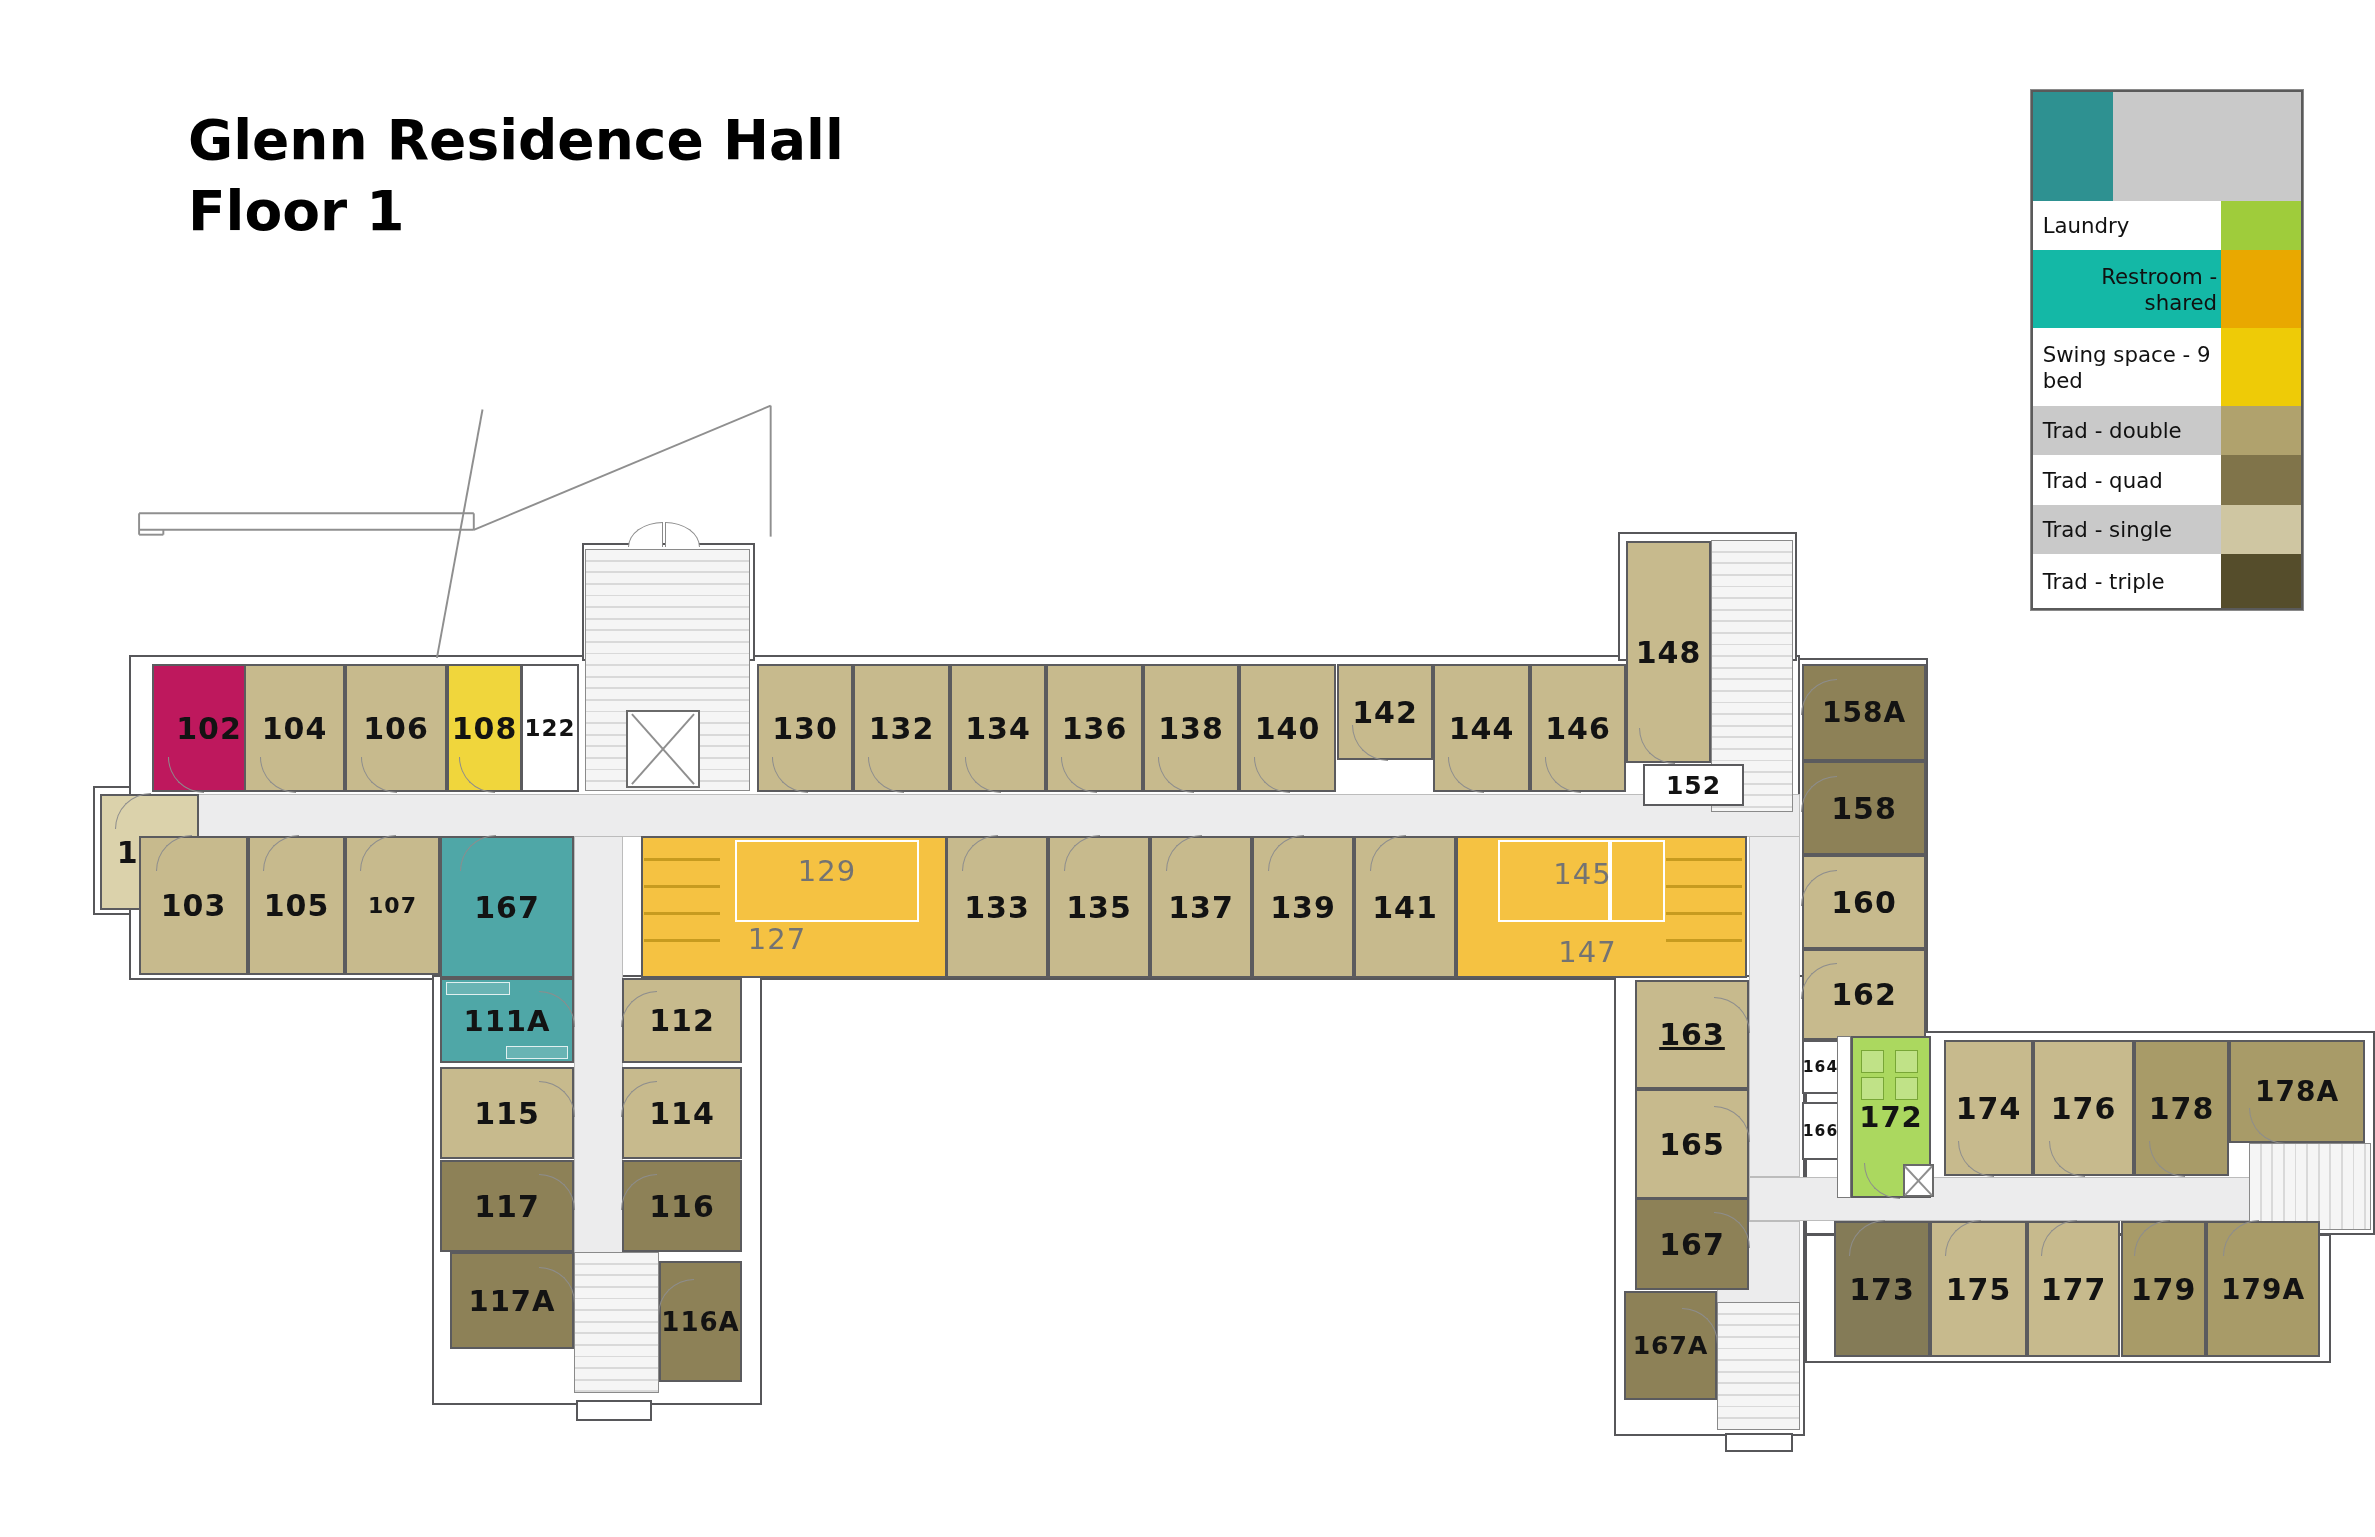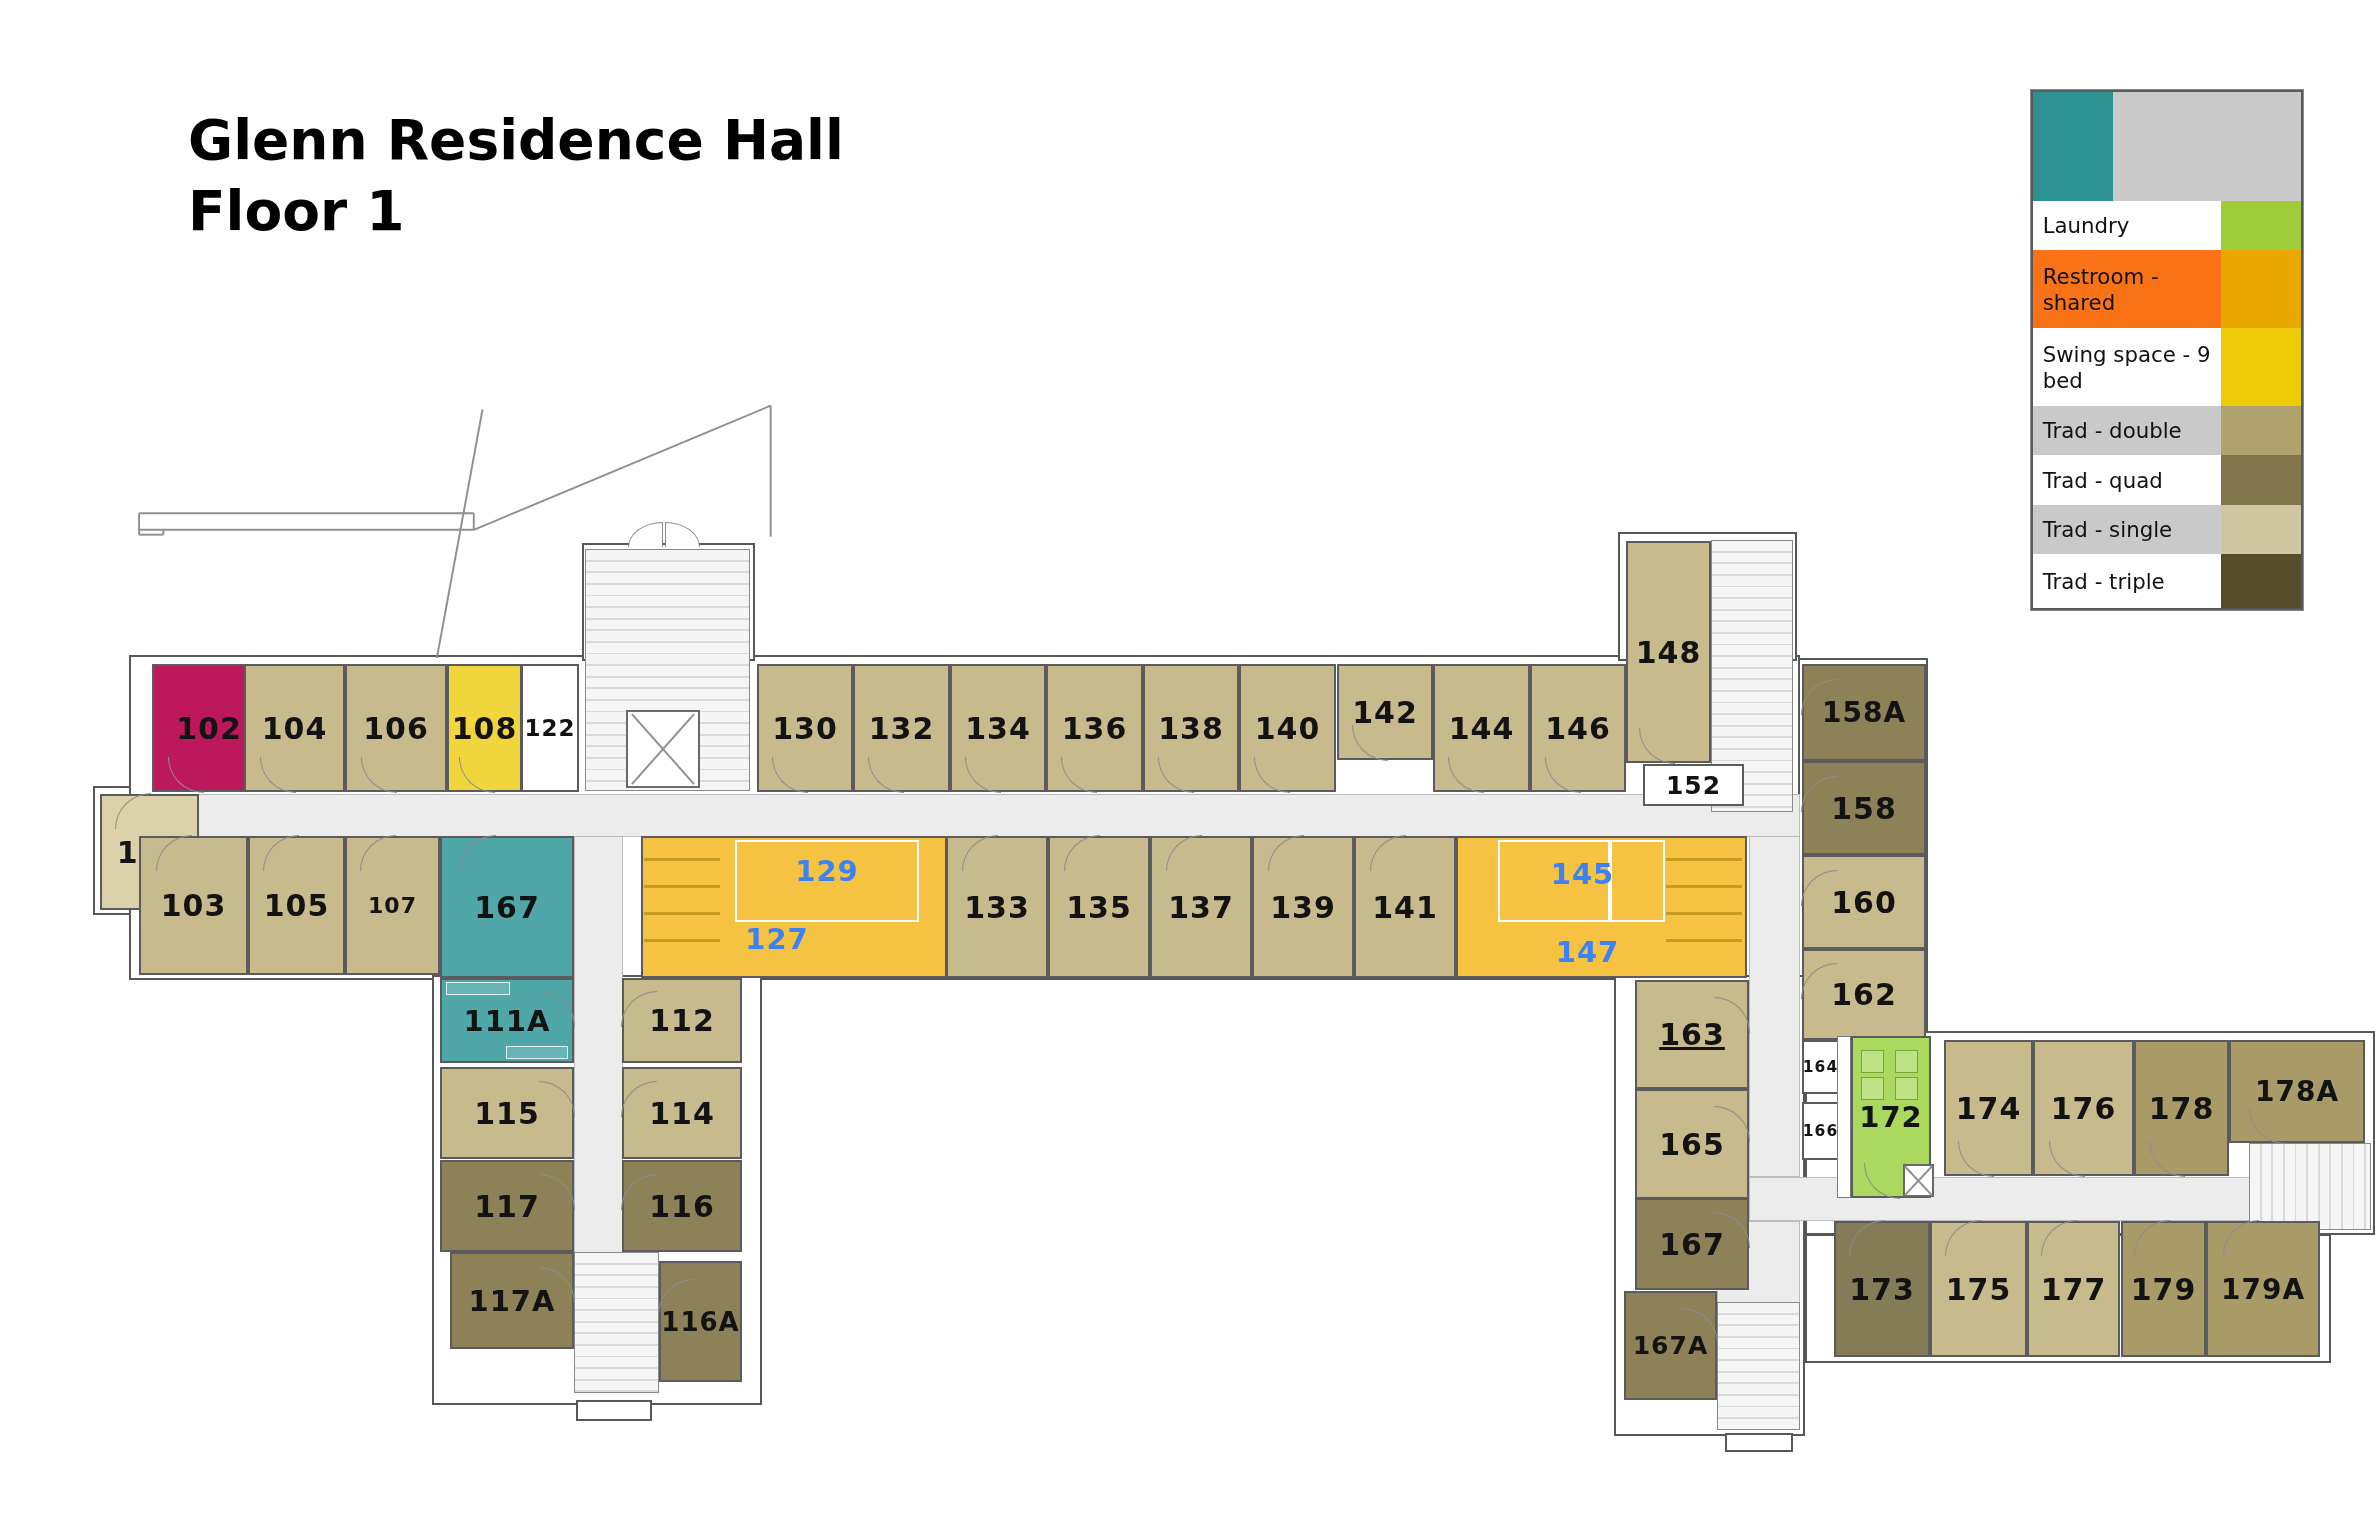--- a/index.html
+++ b/index.html
@@ -8,21 +8,21 @@
   #canvas > div{box-sizing:border-box;}
   .shell{position:absolute;background:#ffffff;border:2.9px solid #57575a;z-index:1;}
   .corridor{position:absolute;background:#ececed;border:1px solid #bcbcbc;z-index:2;}
   .stairs{position:absolute;border:1.9px solid #8a8a8a;z-index:2;}
   .stairs-h{background:repeating-linear-gradient(180deg,#f5f5f5 0 9.7px,#d9d9d9 9.7px 11.6px);}
   .stairs-v{background:repeating-linear-gradient(90deg,#f5f5f5 0 9.7px,#d9d9d9 9.7px 11.6px);}
   .room{position:absolute;border:2.9px solid #5b5b5e;z-index:3;display:flex;align-items:center;justify-content:center;}
   .room span{font-weight:bold;color:#131313;letter-spacing:1px;}
   .roomlabel{position:absolute;border:none;background:transparent !important;z-index:5;
     display:flex;align-items:center;justify-content:center;}
-  .roomlabel span{font-weight:bold;color:#3b82f6;letter-spacing:1px;}
+  .roomlabel span{font-weight:normal;color:#737373;letter-spacing:1px;}
   .fx{position:absolute;z-index:4;}
   .fx-elevator{background:#ffffff;border:2.9px solid #6a6a6a;}
   .fx-shaft{background:#ffffff;border:1.9px solid #7a7a7a;}
   .fx-partition{background:transparent;border:2.9px solid #ffffff;}
   .fx-wallseg{background:#ffffff;}
   .fx-washer{border:1.9px solid #78a636;background:rgba(255,255,255,0.25);}
   .fx-counter{border:1.9px solid rgba(255,255,255,0.8);background:rgba(255,255,255,0.15);}
   .fx-stall{background:#c79b1f;border:none;}
   .fx-arch-l{background:#fff;border:1.9px solid #8a8a8a;border-bottom:none;border-top-left-radius:100%;}
   .fx-arch-r{background:#fff;border:1.9px solid #8a8a8a;border-bottom:none;border-top-right-radius:100%;}
@@ -65,21 +65,21 @@
     <div>Floor 1</div>
   </div>
   <div id="legend">
       <div class="lg-row" style="background: rgb(201, 201, 201); height: 109px;">
         <div class="lg-swatch" style="background: rgb(46, 145, 145);"></div>
       </div>
       <div class="lg-row" style="background: rgb(255, 255, 255); height: 49px;">
         <div class="lg-label">Laundry</div>
         <div class="lg-swatch" style="background: rgb(159, 204, 59);"></div>
       </div>
-      <div class="lg-row" style="background: #f97316; height: 78px;">
+      <div class="lg-row" style="background: #14b8a6; height: 78px; text-align: right;">
         <div class="lg-label">Restroom - shared</div>
         <div class="lg-swatch" style="background: rgb(233, 168, 0);"></div>
       </div>
       <div class="lg-row" style="background: rgb(255, 255, 255); height: 78px;">
         <div class="lg-label">Swing space - 9 bed</div>
         <div class="lg-swatch" style="background: rgb(238, 203, 7);"></div>
       </div>
       <div class="lg-row" style="background: rgb(201, 201, 201); height: 49px;">
         <div class="lg-label">Trad - double</div>
         <div class="lg-swatch" style="background: rgb(176, 162, 109);"></div>

